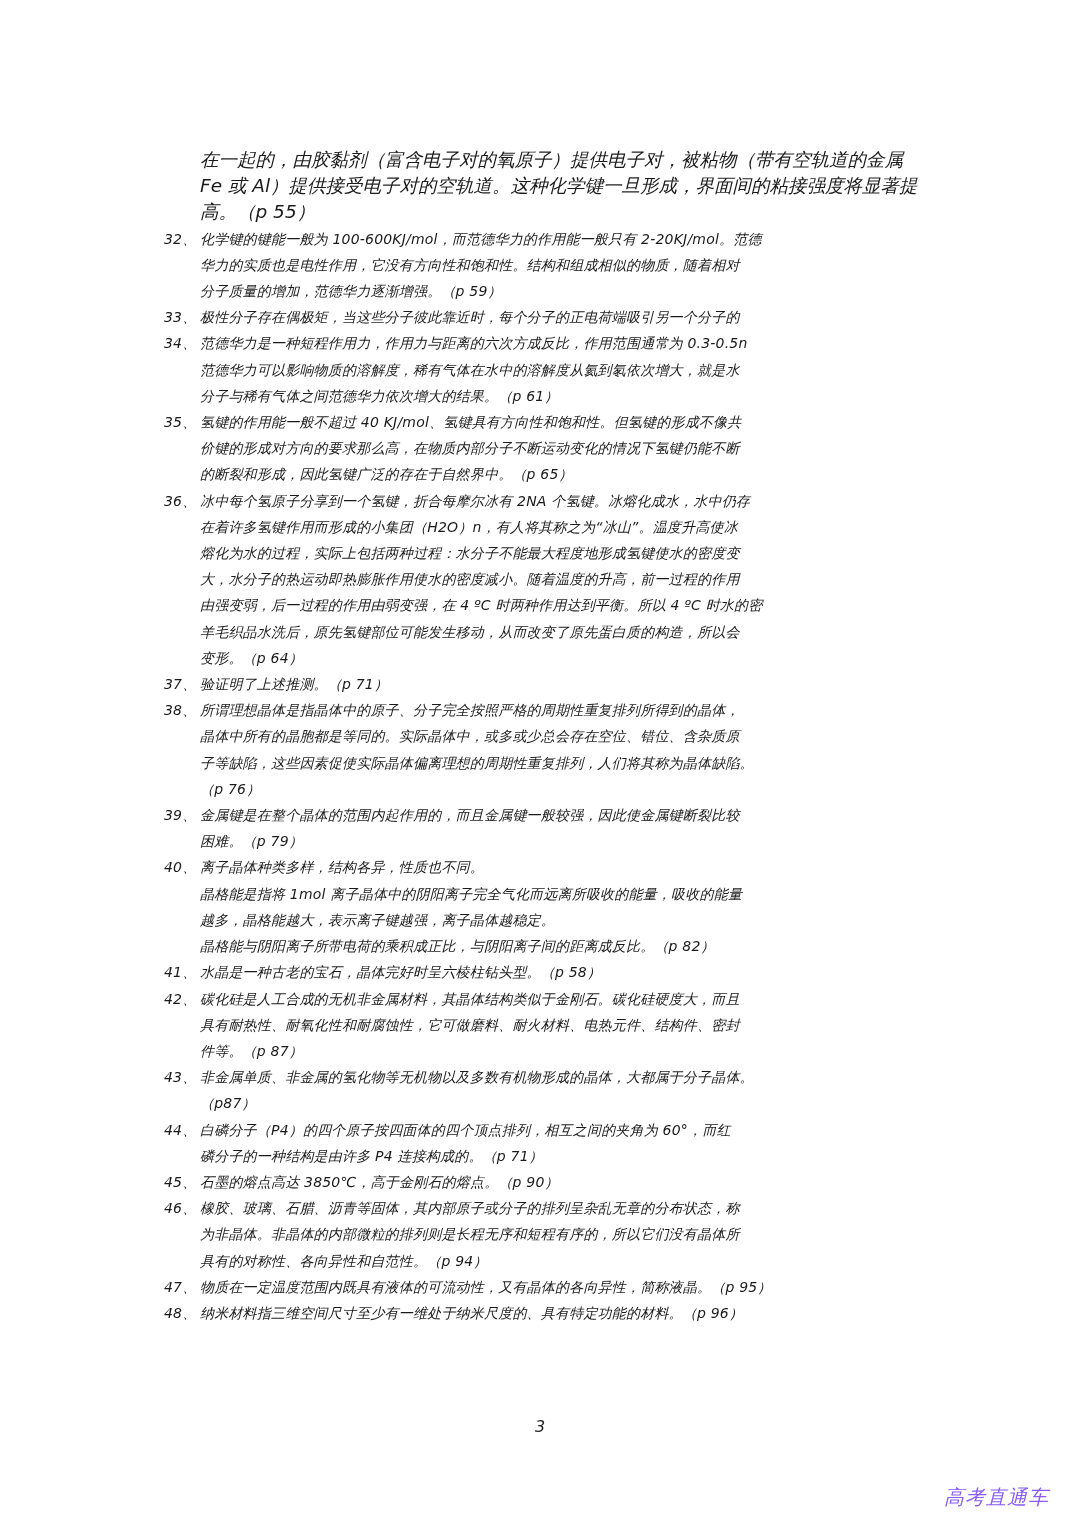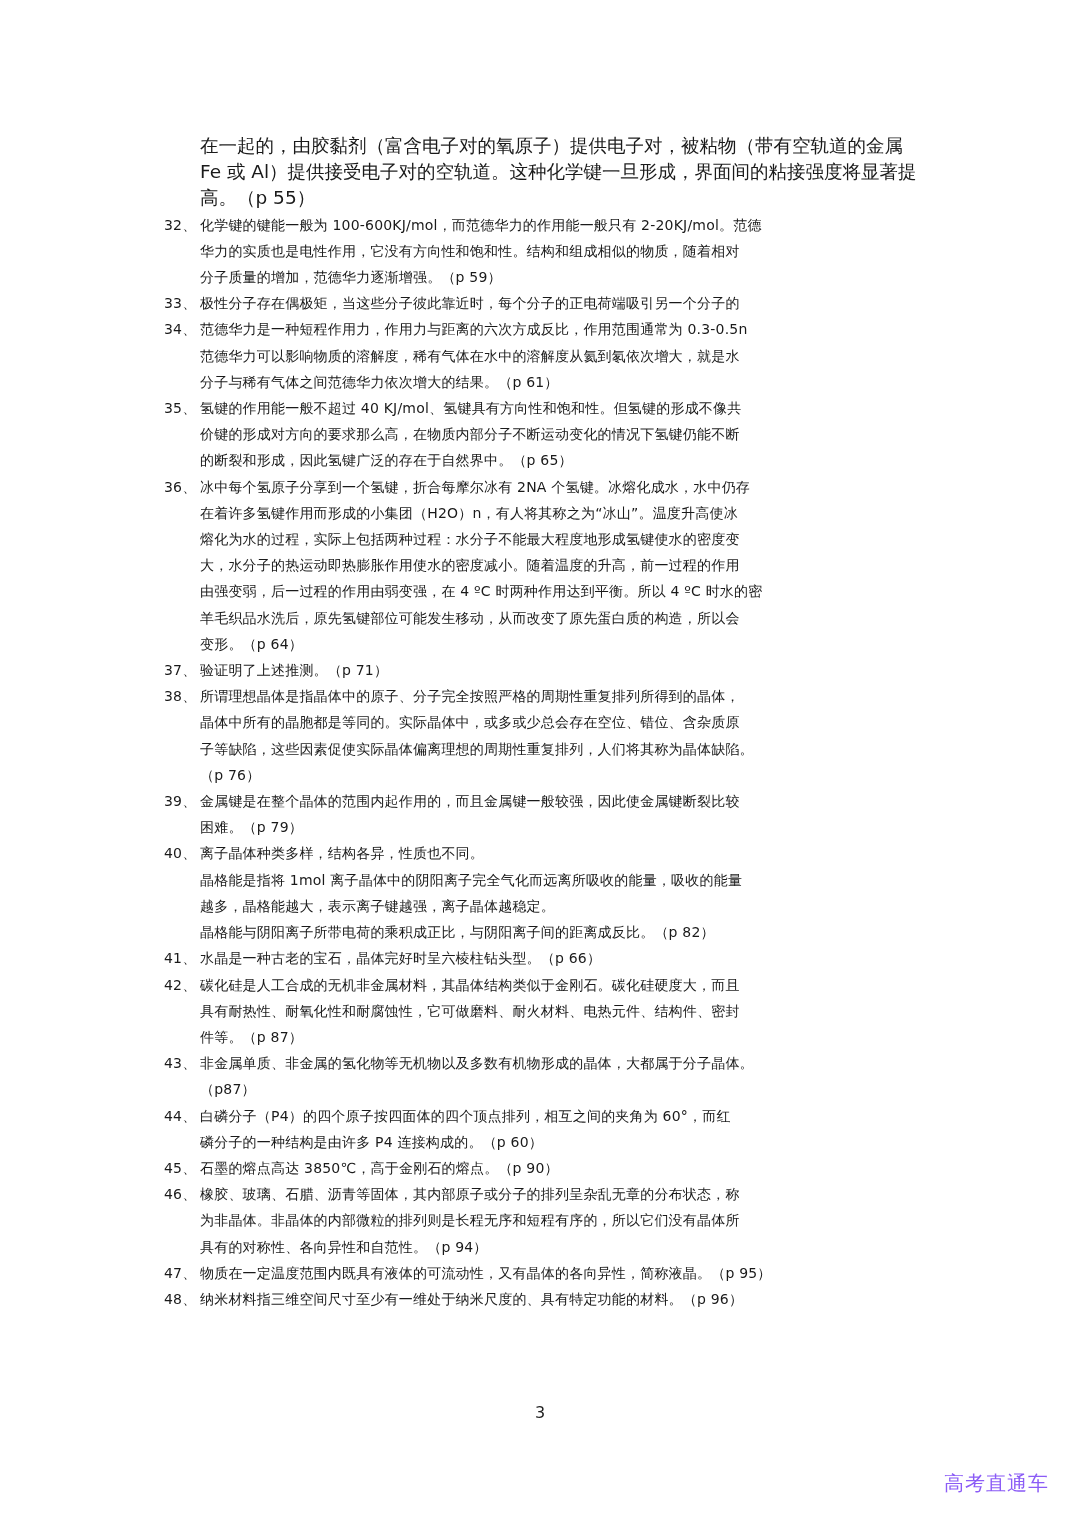--- a/index.html
+++ b/index.html
@@ -1,18 +1,18 @@
 <!DOCTYPE html>
 <html><head>
 <meta charset="utf-8">
 <style>
   html, body { margin: 0; padding: 0; background: #ffffff; }
   body { width: 1080px; height: 1527px; position: relative; overflow: hidden;
          font-family: "DejaVu Sans", "Liberation Sans", sans-serif; color: #1a1a1a; }
-  .page { position: absolute; left: 0; top: 3px; width: 1080px; height: 1264px; }
+  .page { position: absolute; left: 0; top: 17px; width: 1080px; height: 1264px; font-style: italic; }
   .content { position: absolute; left: 164px; top: 130px; width: 756px; }
   .item { position: relative; font-size: 14px; line-height: 26.2px; padding-left: 36px; text-align: justify; letter-spacing: 0.2px; }
   .item .num { position: absolute; left: 0; top: 0; width: 36px; white-space: nowrap; }
   .item .line { display: block; white-space: nowrap; overflow: visible; }
   .para { font-size: 18.5px; line-height: 26.2px; padding-left: 36px; }
   .para .line { display: block; white-space: nowrap; }
   .page-number { position: absolute; left: 0; width: 1080px; top: 1400px; text-align: center; font-size: 16px; color: #222; }
   .watermark { position: absolute; left: 944px; top: 1467px; font-size: 20px; color: #8b5cf6; letter-spacing: 1px; }
 </style>
 </head>
@@ -78,37 +78,37 @@
         </div>
         <div class="item">
           <span class="num">40、</span>
           <span class="line">离子晶体种类多样，结构各异，性质也不同。</span>
           <span class="line">晶格能是指将 1mol 离子晶体中的阴阳离子完全气化而远离所吸收的能量，吸收的能量</span>
           <span class="line">越多，晶格能越大，表示离子键越强，离子晶体越稳定。</span>
           <span class="line">晶格能与阴阳离子所带电荷的乘积成正比，与阴阳离子间的距离成反比。（p 82）</span>
         </div>
         <div class="item">
           <span class="num">41、</span>
-          <span class="line">水晶是一种古老的宝石，晶体完好时呈六棱柱钻头型。（p 66）</span>
+          <span class="line">水晶是一种古老的宝石，晶体完好时呈六棱柱钻头型。（p 58）</span>
         </div>
         <div class="item">
           <span class="num">42、</span>
           <span class="line">碳化硅是人工合成的无机非金属材料，其晶体结构类似于金刚石。碳化硅硬度大，而且</span>
           <span class="line">具有耐热性、耐氧化性和耐腐蚀性，它可做磨料、耐火材料、电热元件、结构件、密封</span>
           <span class="line">件等。（p 87）</span>
         </div>
         <div class="item">
           <span class="num">43、</span>
           <span class="line">非金属单质、非金属的氢化物等无机物以及多数有机物形成的晶体，大都属于分子晶体。</span>
           <span class="line">（p87）</span>
         </div>
         <div class="item">
           <span class="num">44、</span>
           <span class="line">白磷分子（P4）的四个原子按四面体的四个顶点排列，相互之间的夹角为 60°，而红</span>
-          <span class="line">磷分子的一种结构是由许多 P4 连接构成的。（p 60）</span>
+          <span class="line">磷分子的一种结构是由许多 P4 连接构成的。（p 71）</span>
         </div>
         <div class="item">
           <span class="num">45、</span>
           <span class="line">石墨的熔点高达 3850℃，高于金刚石的熔点。（p 90）</span>
         </div>
         <div class="item">
           <span class="num">46、</span>
           <span class="line">橡胶、玻璃、石腊、沥青等固体，其内部原子或分子的排列呈杂乱无章的分布状态，称</span>
           <span class="line">为非晶体。非晶体的内部微粒的排列则是长程无序和短程有序的，所以它们没有晶体所</span>
           <span class="line">具有的对称性、各向异性和自范性。（p 94）</span>

